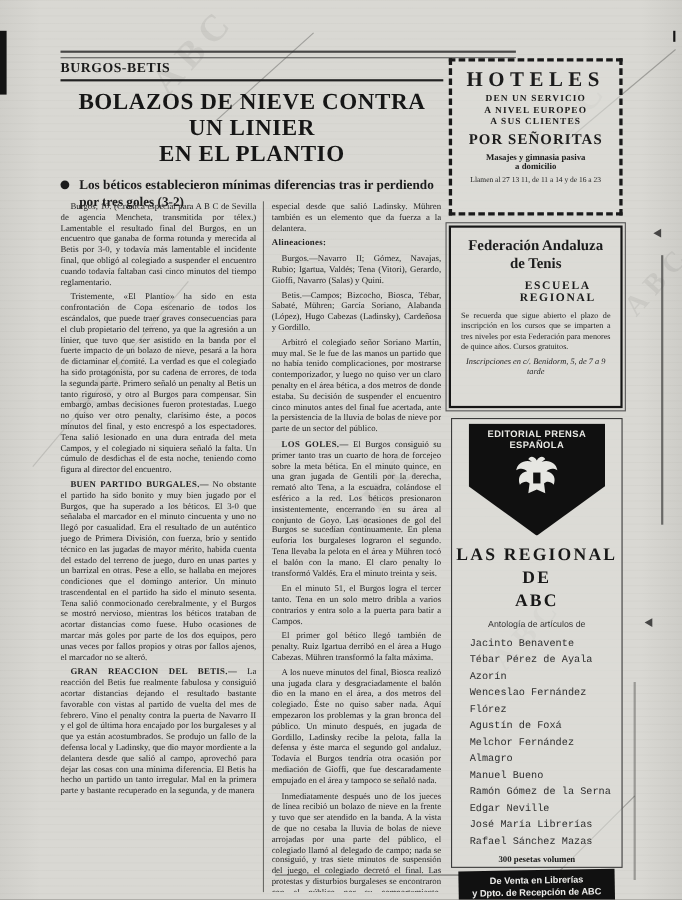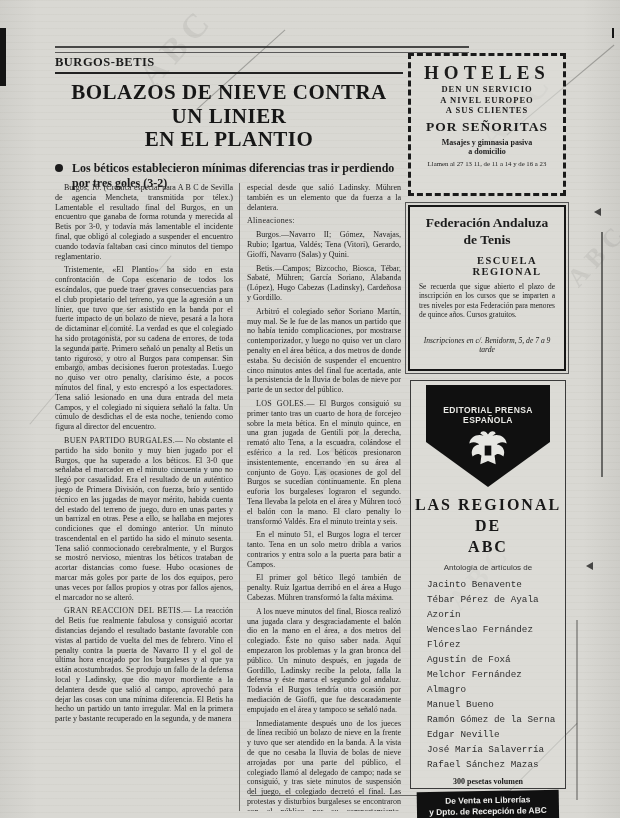--- a/index.html
+++ b/index.html
@@ -21,39 +21,39 @@
     letter-spacing:.5px;margin-top:7px;color:#161616;}
   .bullets{margin-top:9px;}
   .bullet-row{display:flex;gap:9px;font-weight:bold;font-size:12px;line-height:1.3;margin:5px 0;}
   .bullet-dot{flex:none;width:8px;height:8px;border-radius:50%;background:#1b1b1b;margin-top:3px;}
   .body-cols{position:absolute;left:55px;top:183px;width:346px;height:628px;display:flex;}
   .bodycol{font-size:8px;line-height:9.8px;text-align:justify;overflow:hidden;height:628px;color:#242424;}
   .col1{width:178px;}
   .col2{flex:1;border-left:1px solid #6a6a66;margin-left:6px;padding-left:7px;}
   .bodycol p{margin:0 0 4px 0;text-indent:9px;}
   .bodycol p.noind{text-indent:0;}
-  .runin{font-weight:normal;letter-spacing:.3px;}
+  .runin{font-weight:bold;letter-spacing:.3px;}
   
   .ad{position:absolute;background:rgba(222,221,216,.6);box-sizing:border-box;}
   .ad-hoteles{left:408px;top:53px;width:158px;height:143px;border:3px dashed #1a1a1a;
     text-align:center;padding-top:6px;}
   .hoteles-title{font-size:19px;font-weight:bold;letter-spacing:5px;}
   .hoteles-line{font-size:8.5px;font-weight:bold;letter-spacing:1px;line-height:1.25;}
   .hoteles-sub{font-size:13.5px;font-weight:bold;letter-spacing:1px;margin-top:3px;}
   .hoteles-small{font-size:8px;font-weight:bold;line-height:1.2;margin-top:3px;}
   .hoteles-phone{font-size:6.8px;line-height:1.25;margin-top:3px;padding:0 8px;}
   .ad-federacion{left:408px;top:205px;width:158px;height:166px;border:2px solid #161616;
     outline:1px solid #555;outline-offset:2px;text-align:center;padding-top:8px;}
   .fed-title{font-size:13.5px;font-weight:bold;line-height:1.25;font-family:Liberation Serif, serif;}
   .fed-sub{font-size:10.5px;font-weight:bold;letter-spacing:1.5px;margin-top:6px;padding-left:40px;}
   .fed-body{font-size:7.4px;line-height:1.28;text-align:justify;padding:5px 9px 0 9px;}
-  .fed-note{font-size:7.6px;font-style:italic;margin-top:16px;padding:0 8px;line-height:1.3;}
+  .fed-note{font-size:7.6px;font-style:italic;margin-top:4px;padding:0 8px;line-height:1.3;}
   .ad-editorial{left:410px;top:380px;width:156px;height:409px;border:1px solid #3a3a3a;text-align:center;}
   .ed-banner{width:124px;height:102px;margin:4px auto 0 auto;background:#101010;
-    clip-path:polygon(0 0,100% 0,100% 56%,50% 100%,0 56%);padding-top:20px;box-sizing:border-box;}
+    clip-path:polygon(0 0,100% 0,100% 56%,50% 100%,0 56%);padding-top:4px;box-sizing:border-box;}
   .ed-banner-text{color:#e8e8e4;font-family:"Liberation Sans",sans-serif;font-size:8.5px;
     font-weight:bold;letter-spacing:.4px;}
   .ed-title{font-size:16px;font-weight:bold;letter-spacing:2px;margin-top:8px;line-height:1.3;color:#181818;}
   .ed-sub{font-size:8px;color:#333;margin-top:6px;font-family:"Liberation Sans",sans-serif;}
   .ed-authors{margin-top:5px;text-align:left;padding-left:16px;
     font-family:Liberation Mono, monospace;font-size:9.3px;color:#2e2e2e;}
   .ed-author{line-height:15px;white-space:normal;}
   .ed-price{font-size:8px;font-weight:bold;margin-top:5px;}
   .ed-footer{margin:5px 6px 0 6px;background:#111;color:#ececea;font-family:"Liberation Sans",sans-serif;
     font-size:8.4px;font-weight:bold;line-height:1.3;padding:4px 2px;transform:rotate(-1deg);}
@@ -169,21 +169,21 @@
     <div class="ed-authors">
       <div class="ed-author">Jacinto Benavente</div>
       <div class="ed-author">Tébar Pérez de Ayala</div>
       <div class="ed-author">Azorín</div>
       <div class="ed-author">Wenceslao Fernández Flórez</div>
       <div class="ed-author">Agustín de Foxá</div>
       <div class="ed-author">Melchor Fernández Almagro</div>
       <div class="ed-author">Manuel Bueno</div>
       <div class="ed-author">Ramón Gómez de la Serna</div>
       <div class="ed-author">Edgar Neville</div>
-      <div class="ed-author">José María Salaverría</div>
+      <div class="ed-author">José María Librerías</div>
       <div class="ed-author">Rafael Sánchez Mazas</div>
     </div>
     <div class="ed-price">300 pesetas volumen</div>
     <div class="ed-footer">
       <div>De Venta en Librerías</div>
       <div>y Dpto. de Recepción de ABC</div>
       <div>Velázquez, 12 - Telf. 223524</div>
     </div>
   </div>
 

